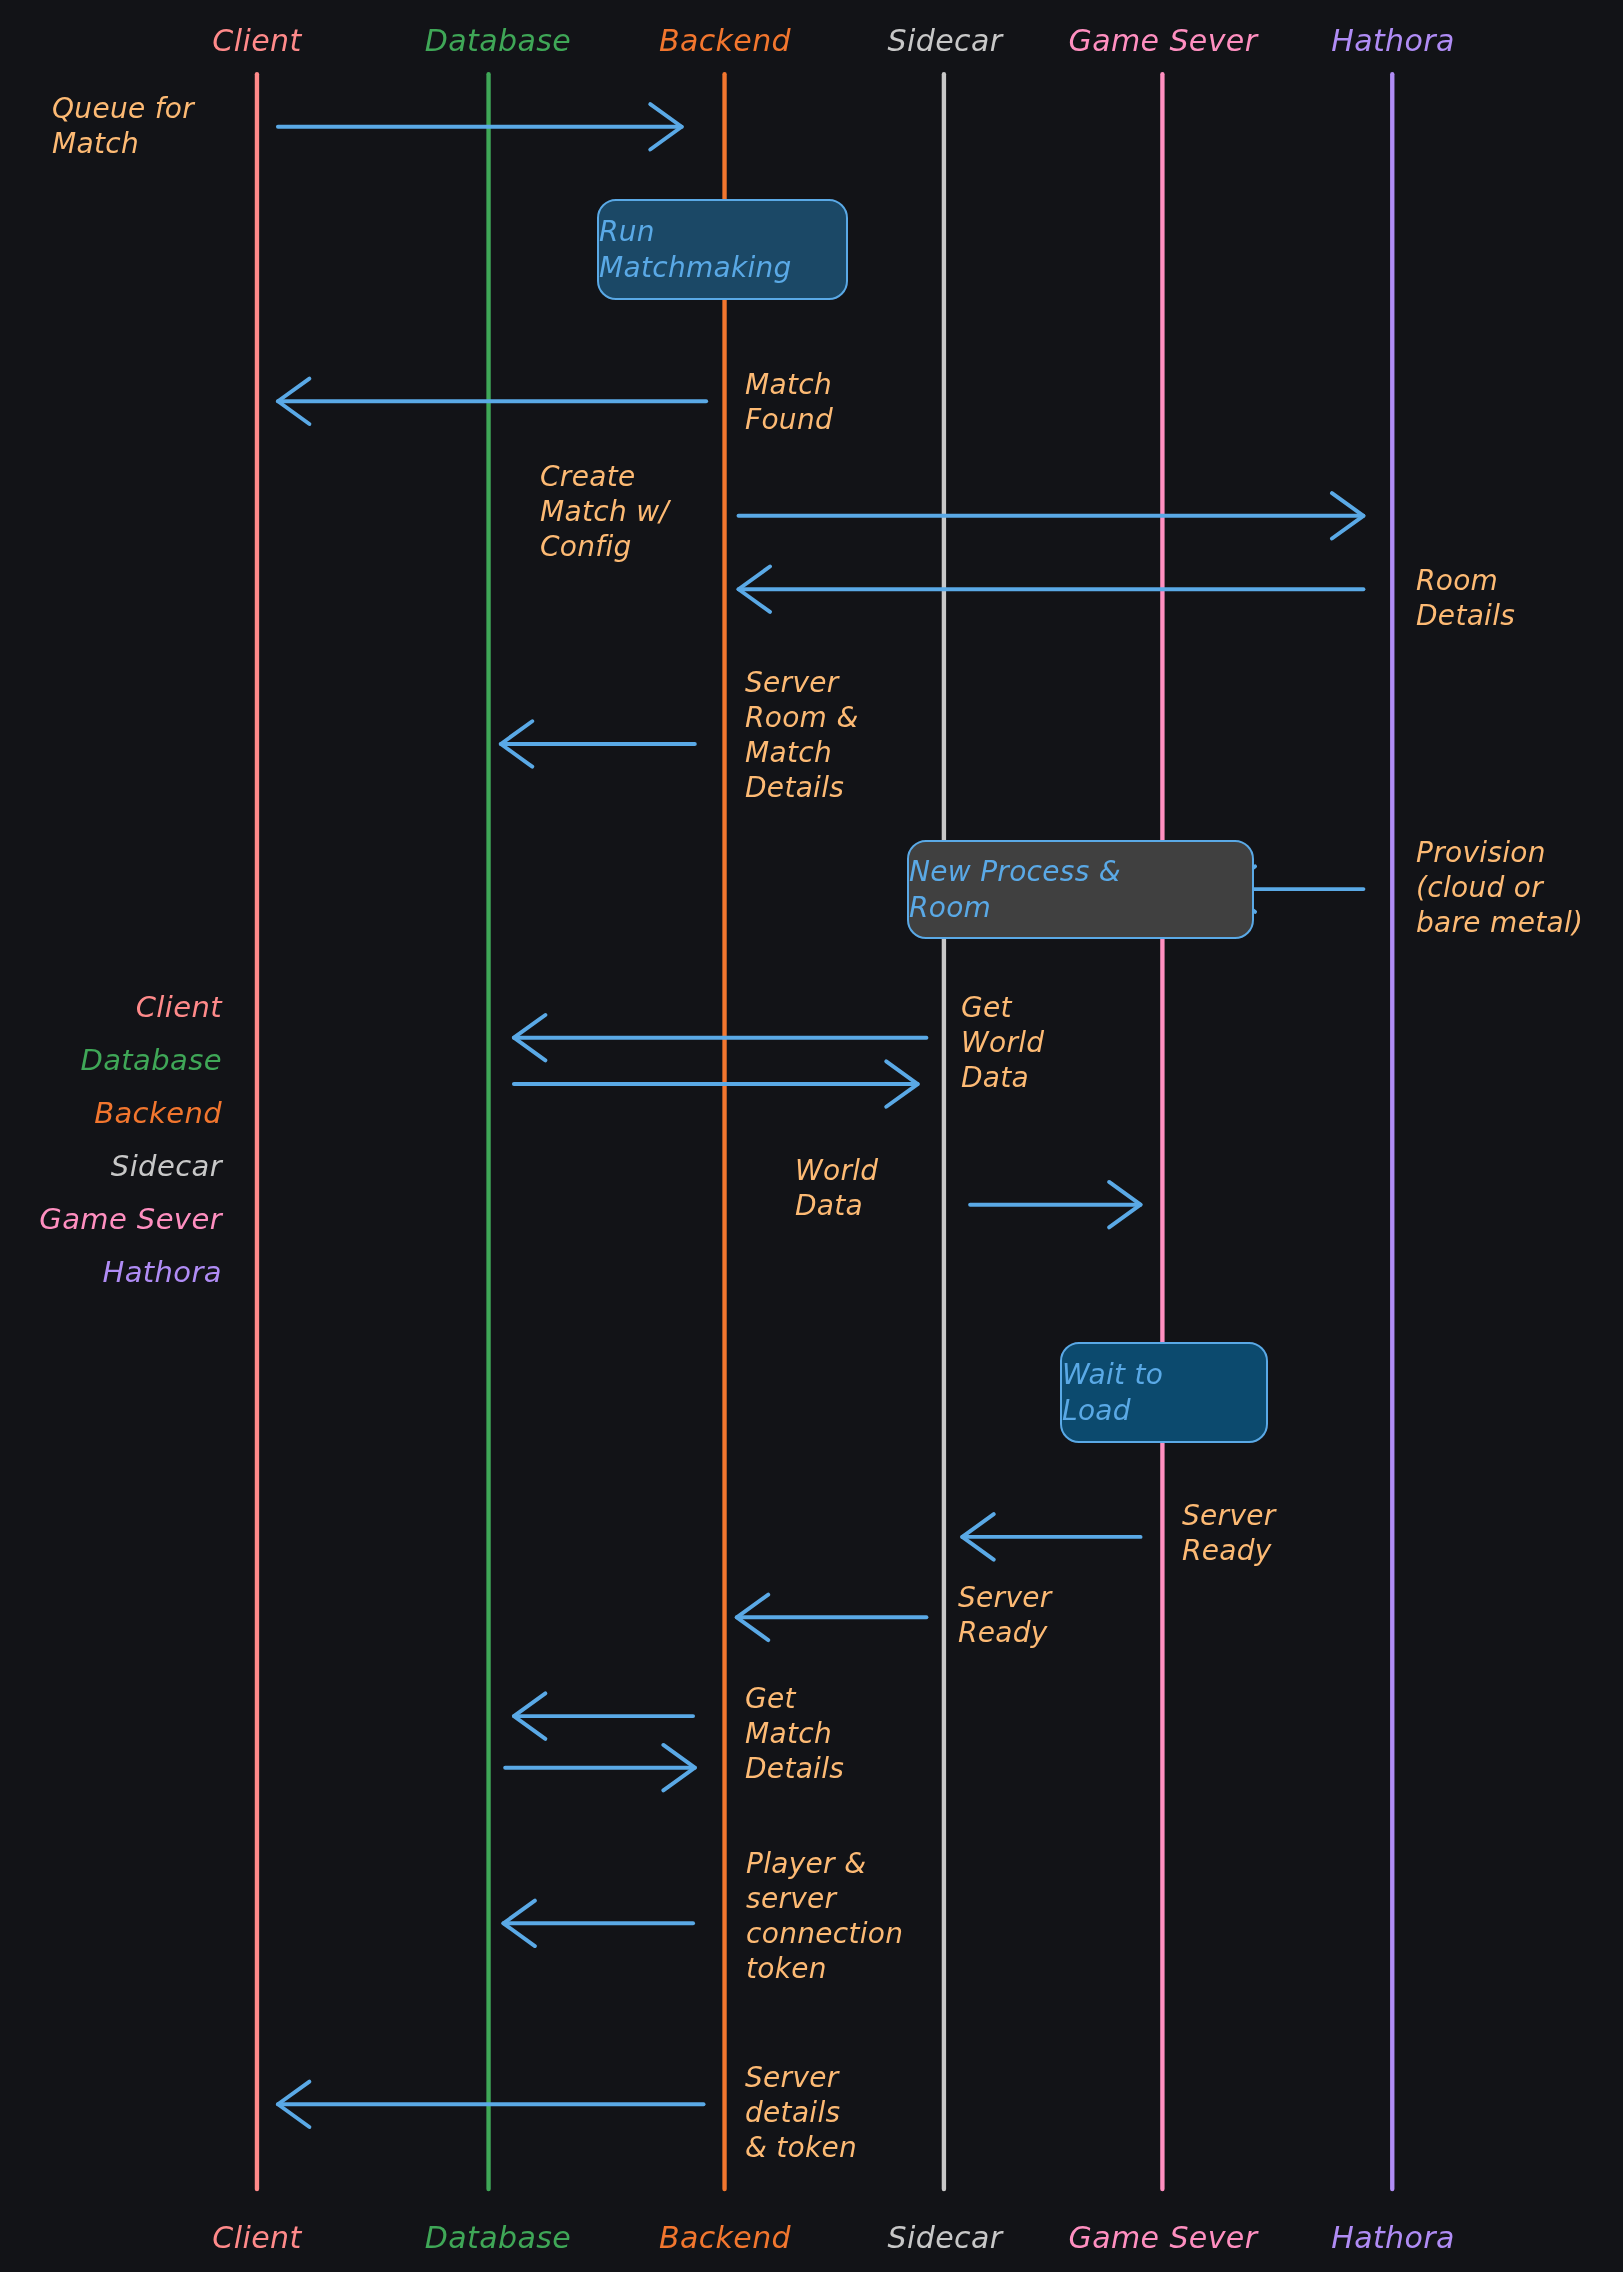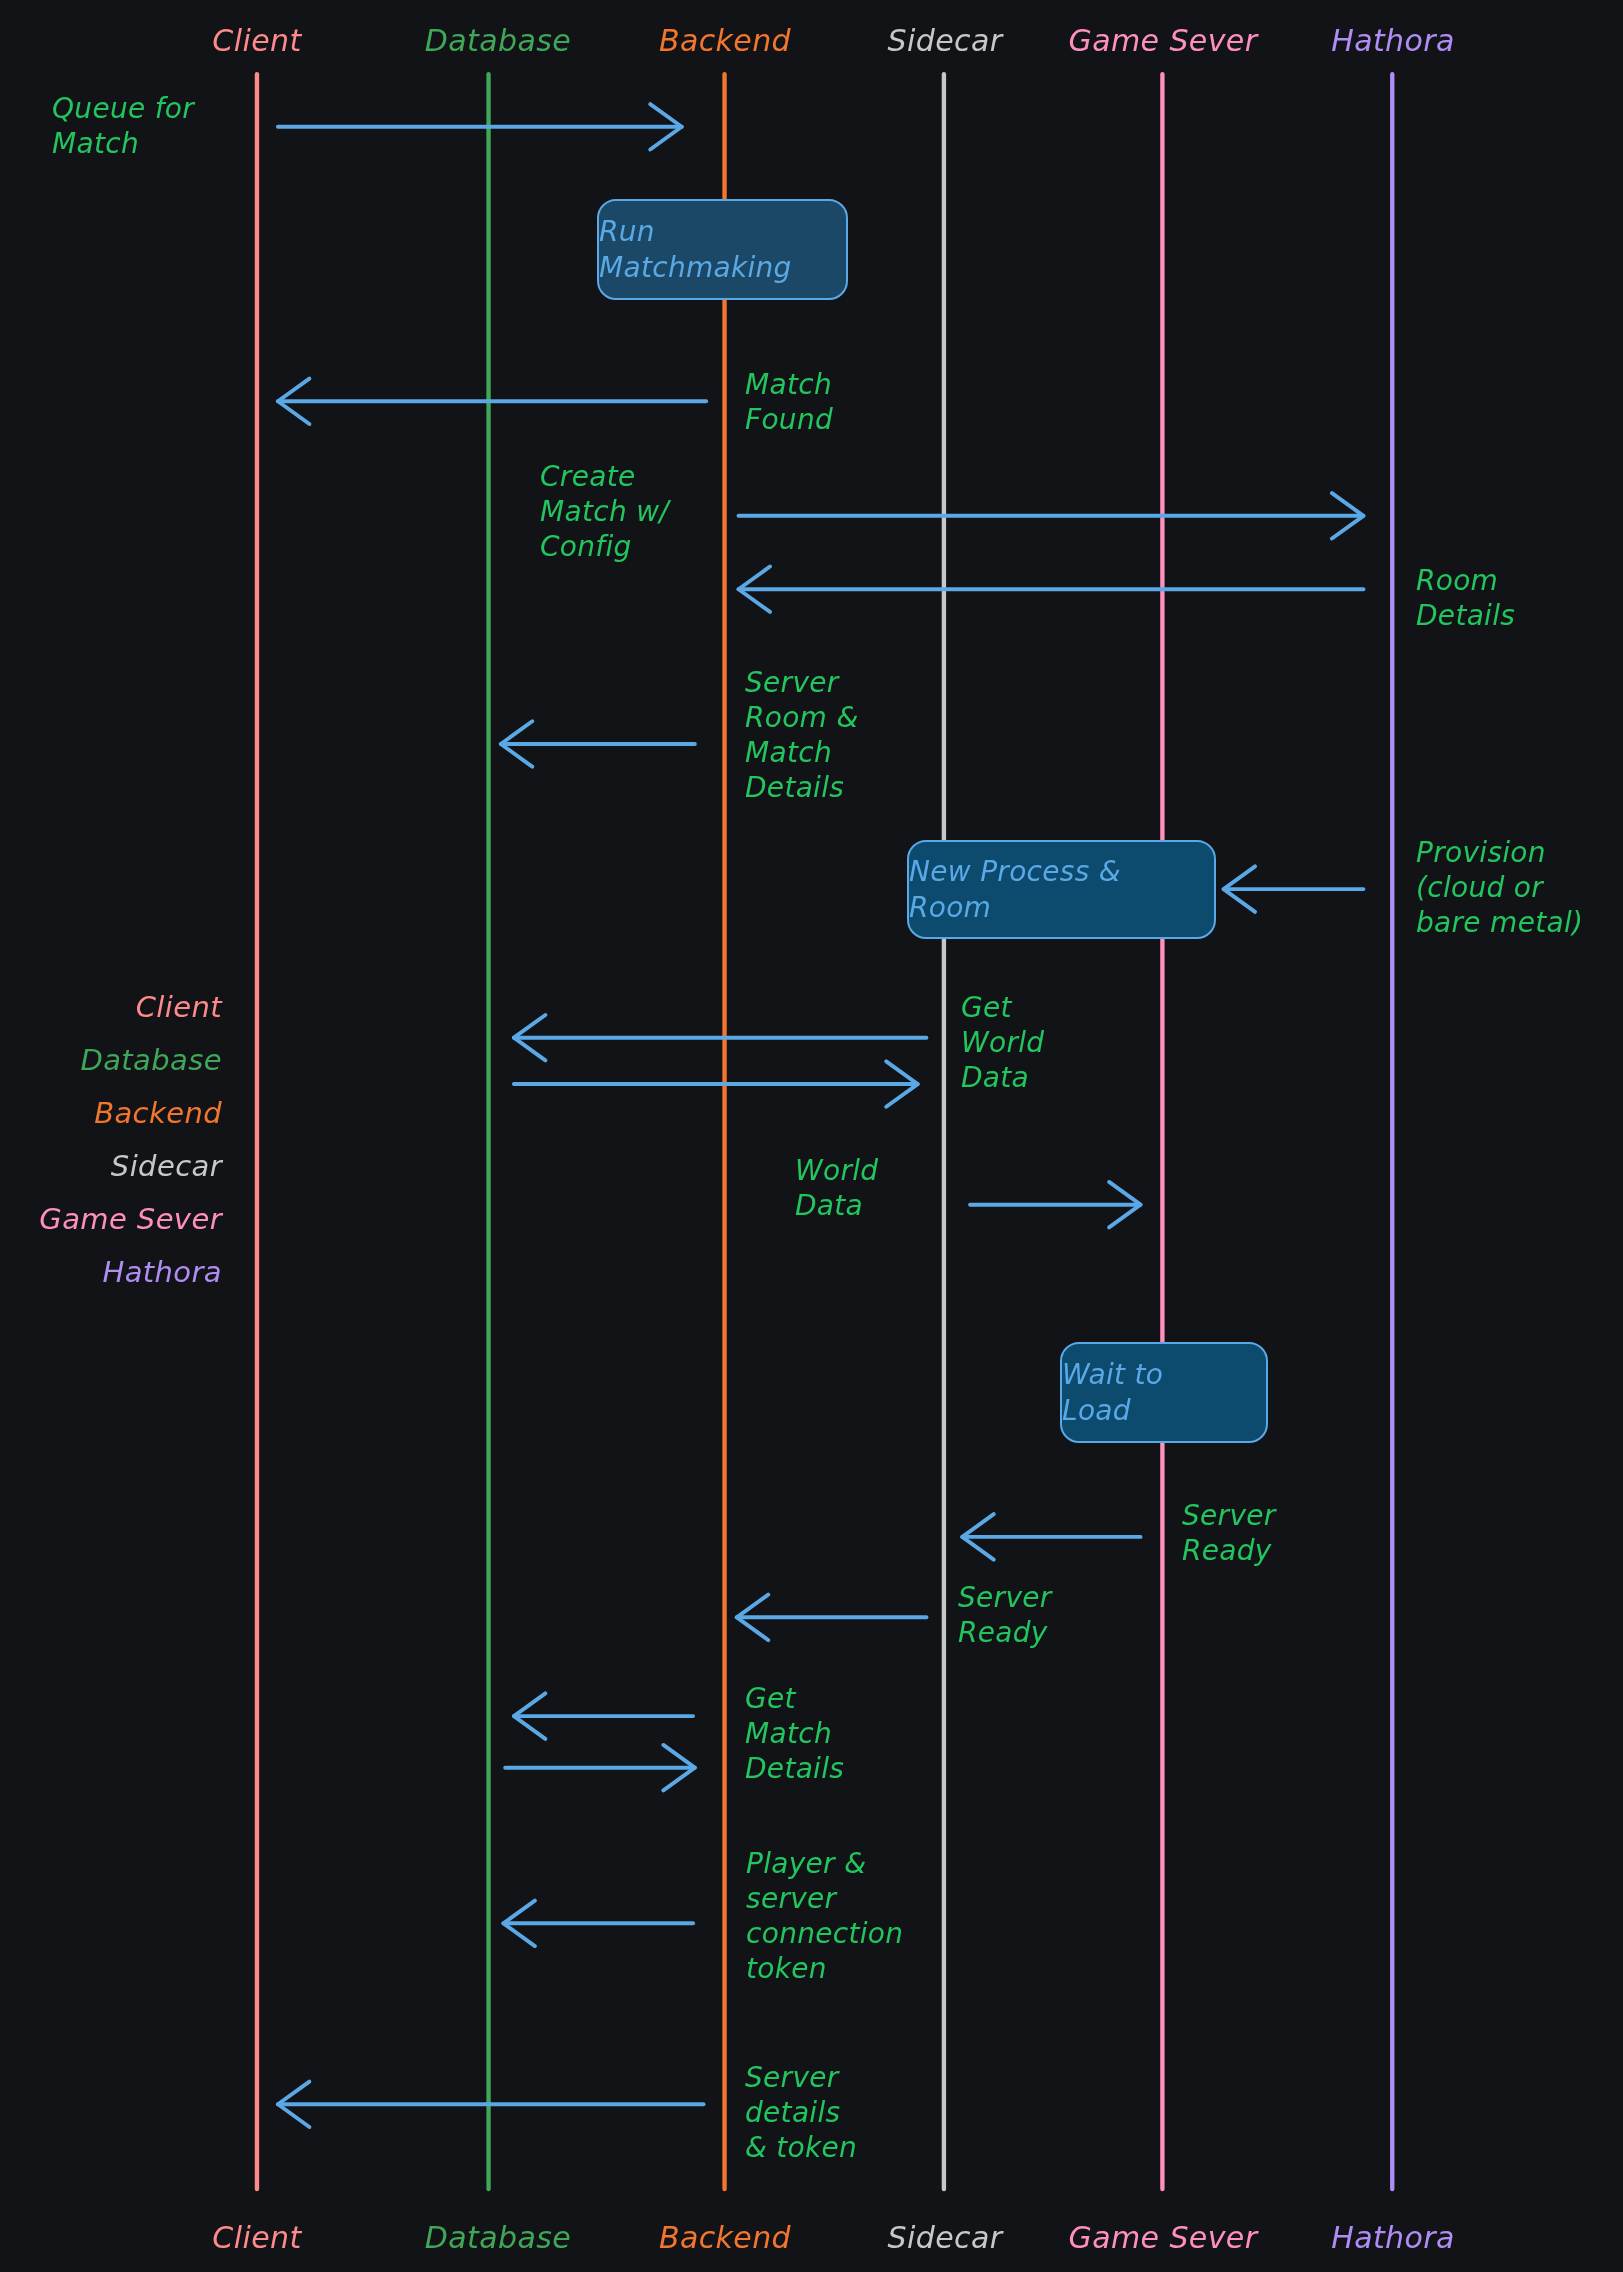--- a/index.html
+++ b/index.html
@@ -43,21 +43,21 @@
     font-size: 29px;
     font-style: italic;
     line-height: 53px;
     letter-spacing: 0.4px;
   }
   .msg {
     position: absolute;
     font-family: "DejaVu Sans", sans-serif;
     font-size: 28px;
     font-style: italic;
-    color: #22c55e;
+    color: #fdba74;
     line-height: 1.02em;
     letter-spacing: 0.3px;
   }
   .msg > div { line-height: 35px; }
   .note-text {
     position: absolute;
     font-family: "DejaVu Sans", sans-serif;
     font-size: 28px;
     font-style: italic;
     color: #5aa9e6;
@@ -242,21 +242,21 @@
       </div>
     </div>
 
   <div id="note-boxes">
       <div class="note" style="left: 597px; top: 199px; width: 251px; height: 101px; background: rgb(27, 72, 102); border-color: rgb(90, 169, 230);">
         <div class="note-text" style="position: static;">
           <div>Run</div>
           <div>Matchmaking</div>
         </div>
       </div>
-      <div class="note" style="left: 907px; top: 840px; width: 309px; height: 99px; background: #0c4a6e; border-color: rgb(90, 169, 230);">
+      <div class="note" style="left: 907px; top: 840px; width: 347px; height: 99px; background: #404040; border-color: rgb(90, 169, 230);">
         <div class="note-text" style="position: static;">
           <div>New Process &amp;</div>
           <div>Room</div>
         </div>
       </div>
       <div class="note" style="left: 1060px; top: 1342px; width: 208px; height: 101px; background: #0c4a6e; border-color: rgb(90, 169, 230);">
         <div class="note-text" style="position: static;">
           <div>Wait to</div>
           <div>Load</div>
         </div>

